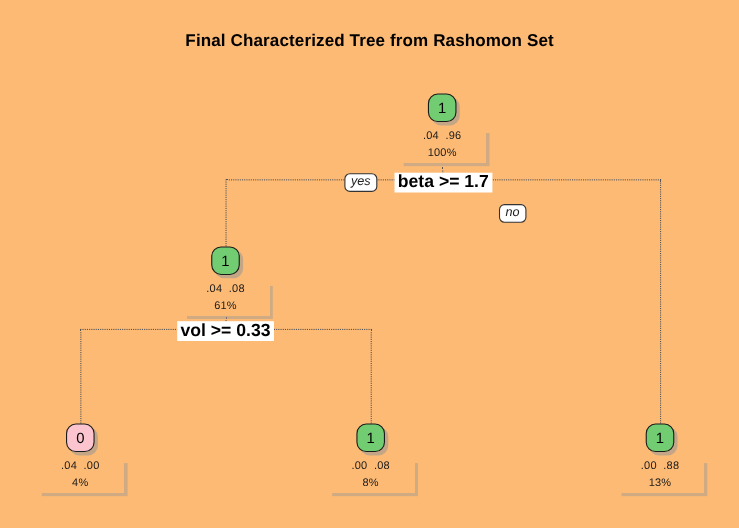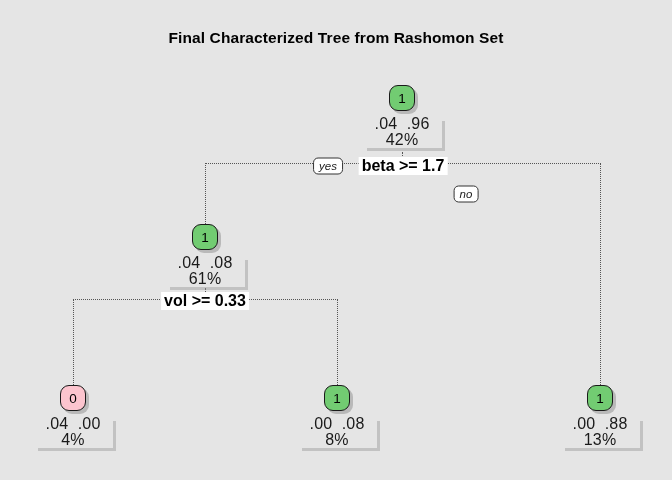--- a/index.html
+++ b/index.html
@@ -4,21 +4,21 @@
 <style>
   html, body {
     margin: 0;
     padding: 0;
     background: #ffffff;
   }
   #canvas {
     position: relative;
     width: 672px;
     height: 480px;
-    background: #e5e5e5;
+    background: #fdba74;
     font-family: "Liberation Sans", sans-serif;
     overflow: hidden;
   }
 
   
   #title {
     position: absolute;
     left: 0;
     top: 29px;
     width: 672px;
@@ -56,21 +56,21 @@
   .node-shape.green { background: #72cc72; }
   .node-shape.pink  { background: #fcc4ce; }
 
   
   .node-label {
     position: absolute;
     left: -40px;
     top: 31px;
     width: 80px;
     text-align: center;
-    font-size: 16px;
+    font-size: 10px;
     color: #1a1a1a;
     line-height: 16px;
     box-shadow: 4px 4px 0 -1px rgba(150,150,150,0.45);
     background: transparent;
   }
   .node-label .probs {
     white-space: pre;
     letter-spacing: 0.2px;
   }
   .node-label .pct {
@@ -134,21 +134,21 @@
 
   <div class="hline" style="left:73px; top:299px; width:265px;"></div>
   <div class="vline" style="left:205px; top:288px; height:12px;"></div>
   <div class="vline" style="left:73px; top:299px; height:86px;"></div>
   <div class="vline" style="left:337px; top:299px; height:86px;"></div>
 
   <div class="node" style="left:402px; top:85px;">
     <div class="node-shape green">1</div>
     <div class="node-label">
       <div class="probs">.04  .96</div>
-      <div class="pct">42%</div>
+      <div class="pct">100%</div>
     </div>
   </div>
 
   <div class="split" style="left:403px; top:166px;">beta &gt;= 1.7</div>
   <div class="yesno" style="left:328px; top:166px;">yes</div>
   <div class="yesno" style="left:466px; top:166px;margin-top:28px;">no</div>
 
   <div class="node" style="left:205px; top:224px;">
     <div class="node-shape green">1</div>
     <div class="node-label">

